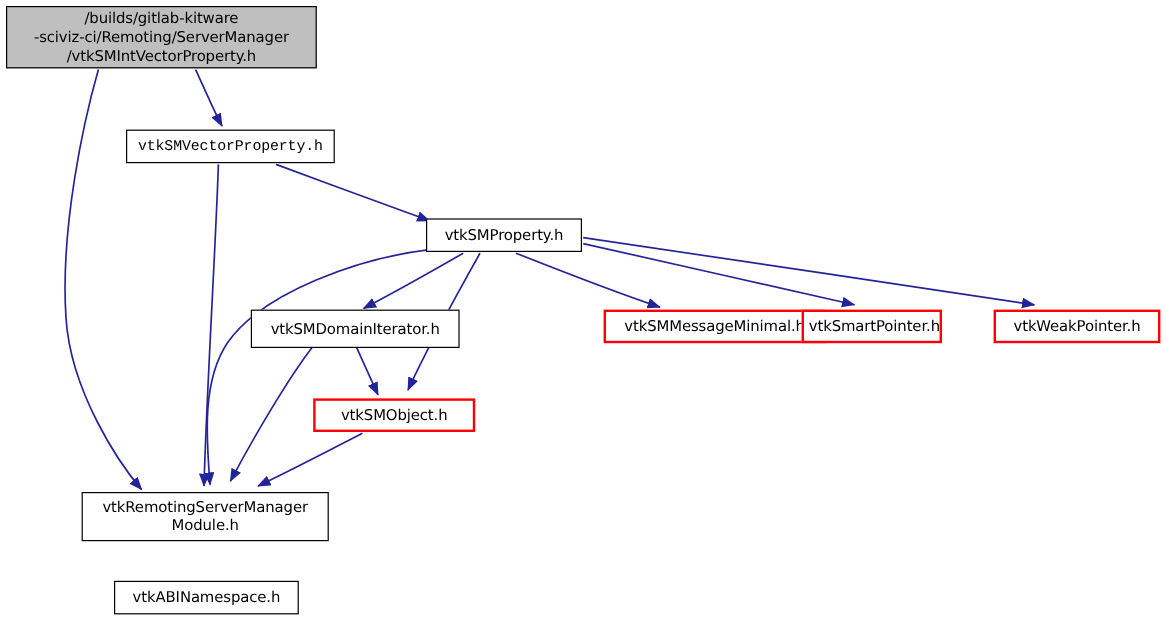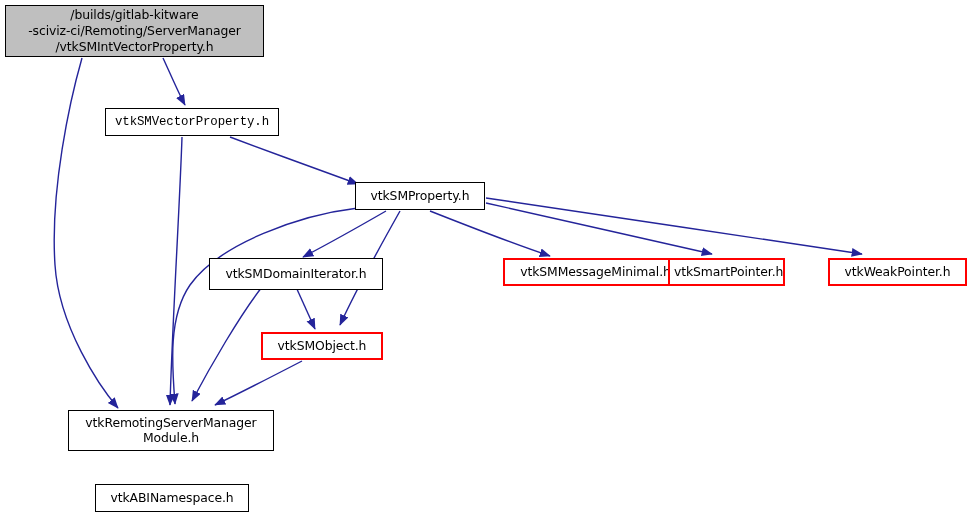--- a/index.html
+++ b/index.html
@@ -87,18 +87,18 @@
   <div id="nodes-layer">
       <div class="node-box root" style="left: 5px; top: 5px; width: 259px; height: 52px;"><span class="node-label">/builds/gitlab-kitware
 -sciviz-ci/Remoting/ServerManager
 /vtkSMIntVectorProperty.h</span></div>
       <div class="node-box" style="left: 105px; top: 108px; width: 174px; height: 28px; font-family: Liberation Mono, monospace;"><span class="node-label">vtkSMVectorProperty.h</span></div>
       <div class="node-box" style="left: 355px; top: 182px; width: 130px; height: 28px;"><span class="node-label">vtkSMProperty.h</span></div>
       <div class="node-box" style="left: 209px; top: 258px; width: 174px; height: 32px;"><span class="node-label">vtkSMDomainIterator.h</span></div>
       <div class="node-box red" style="left: 459px; top: 258px; width: 185px; height: 28px; margin-left: 44px;"><span class="node-label">vtkSMMessageMinimal.h</span></div>
       <div class="node-box red" style="left: 668px; top: 258px; width: 117px; height: 28px;"><span class="node-label">vtkSmartPointer.h</span></div>
       <div class="node-box red" style="left: 828px; top: 258px; width: 139px; height: 28px;"><span class="node-label">vtkWeakPointer.h</span></div>
-      <div class="node-box red" style="left: 261px; top: 332px; width: 122px; height: 28px;"><span class="node-label">vtkSMObject.h</span></div>
+      <div class="node-box red" style="left: 261px; top: 332px; width: 135px; height: 28px;"><span class="node-label">vtkSMObject.h</span></div>
       <div class="node-box" style="left: 68px; top: 410px; width: 206px; height: 41px;"><span class="node-label">vtkRemotingServerManager
 Module.h</span></div>
       <div class="node-box" style="left: 95px; top: 484px; width: 154px; height: 28px;"><span class="node-label">vtkABINamespace.h</span></div>
     </div>
 </div>
 
 </body></html>

